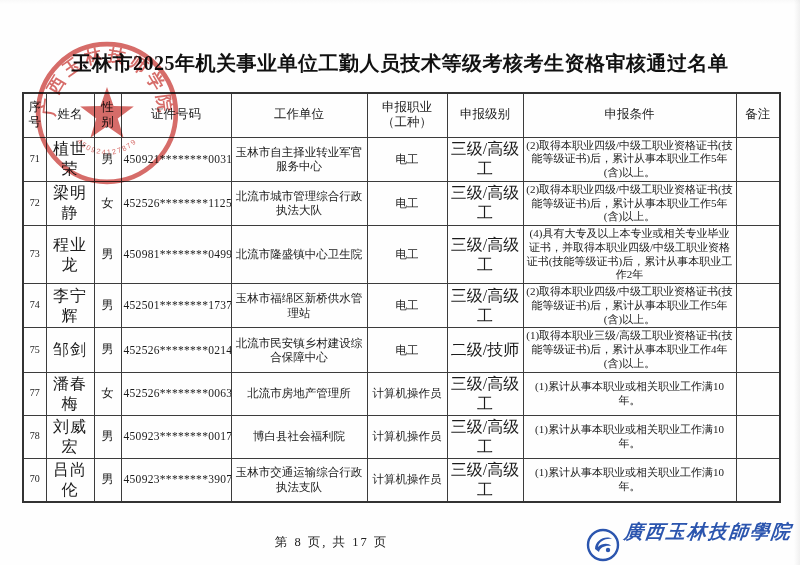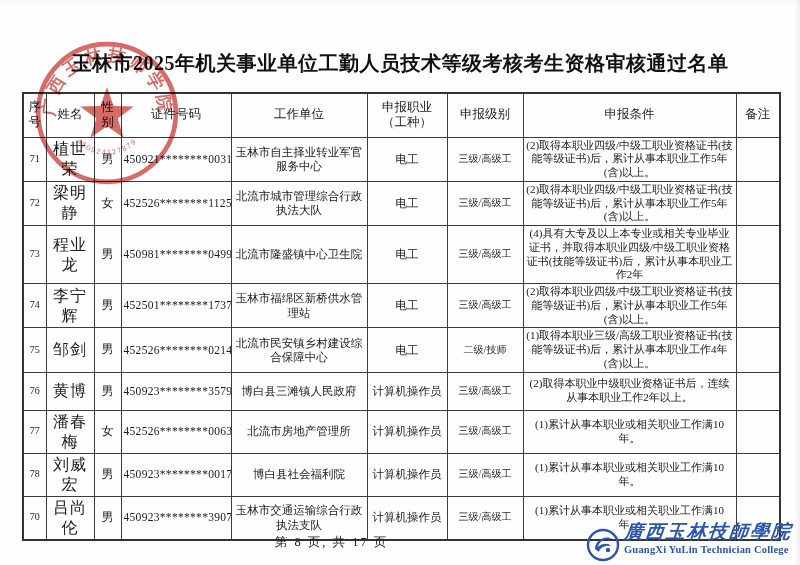--- a/index.html
+++ b/index.html
@@ -49,21 +49,21 @@
     font-size: 12.5px;
     white-space: pre-line;
     height: 44px;
   }
   td.cell-no        { font-size: 10px; }
   td.cell-name      { font-size: 16px; letter-spacing: 1px; }
   td.cell-gender    { font-size: 12px; }
   td.cell-id        { font-size: 11.5px; font-family: "Liberation Serif","DejaVu Serif",serif; letter-spacing: 0.3px; }
   td.cell-unit      { font-size: 11.5px; padding: 1px 6px; }
   td.cell-occupation{ font-size: 11.5px; }
-  td.cell-level     { font-size: 10px; margin-top: 21px; }
+  td.cell-level     { font-size: 16px; margin-top: 21px; }
   td.cell-condition { font-size: 11px; padding: 1px 4px; }
   td.cell-remark    { font-size: 11px; }
 
   tbody tr:nth-child(1) { height: 42px; }
   tbody tr:nth-child(2) { height: 42px; }
   tbody tr:nth-child(3) { height: 40px; }
   tbody tr:nth-child(4) { height: 42px; }
   tbody tr:nth-child(5) { height: 40px; }
   tbody tr:nth-child(6) { height: 38px; }
   tbody tr:nth-child(7) { height: 37px; }
@@ -193,31 +193,20 @@
         </tr>
         <tr>
           <td class="cell-no">75</td>
           <td class="cell-name">邹剑</td>
           <td class="cell-gender">男</td>
           <td class="cell-id">452526********0214</td>
           <td class="cell-unit">北流市民安镇乡村建设综合保障中心</td>
           <td class="cell-occupation">电工</td>
           <td class="cell-level">二级/技师</td>
           <td class="cell-condition">(1)取得本职业三级/高级工职业资格证书(技能等级证书)后，累计从事本职业工作4年(含)以上。</td>
-          <td class="cell-remark"></td>
-        </tr>
-        <tr>
-          <td class="cell-no">76</td>
-          <td class="cell-name">黄博</td>
-          <td class="cell-gender">男</td>
-          <td class="cell-id">450923********3579</td>
-          <td class="cell-unit">博白县三滩镇人民政府</td>
-          <td class="cell-occupation">计算机操作员</td>
-          <td class="cell-level">三级/高级工</td>
-          <td class="cell-condition">(2)取得本职业中级职业资格证书后，连续从事本职业工作2年以上。</td>
           <td class="cell-remark"></td>
         </tr>
         <tr>
           <td class="cell-no">77</td>
           <td class="cell-name">潘春梅</td>
           <td class="cell-gender">女</td>
           <td class="cell-id">452526********0063</td>
           <td class="cell-unit">北流市房地产管理所</td>
           <td class="cell-occupation">计算机操作员</td>
           <td class="cell-level">三级/高级工</td>
@@ -267,17 +256,16 @@
   </svg>
 
   <div class="logo">
     <svg class="logo-emblem" viewBox="0 0 34 34" xmlns="http://www.w3.org/2000/svg">
       <circle cx="17" cy="17" r="15" fill="none" stroke="#2b55ae" stroke-width="2.4"></circle>
       <path d="M 9,21 C 9,12 20,7 26,11 C 20,10 13,13 12,19 C 16,15 23,15 25,18 C 20,17 14,19 13,24 Z" fill="#2b55ae"></path>
       <circle cx="22" cy="22" r="2.2" fill="#2b55ae"></circle>
     </svg>
     <div class="logo-texts">
       <div class="logo-cn">廣西玉林技師學院</div>
-      <div class="logo-en">GuangXi YuLin Technician College</div>
     </div>
   </div>
 
 </div>
 
 </body></html>

